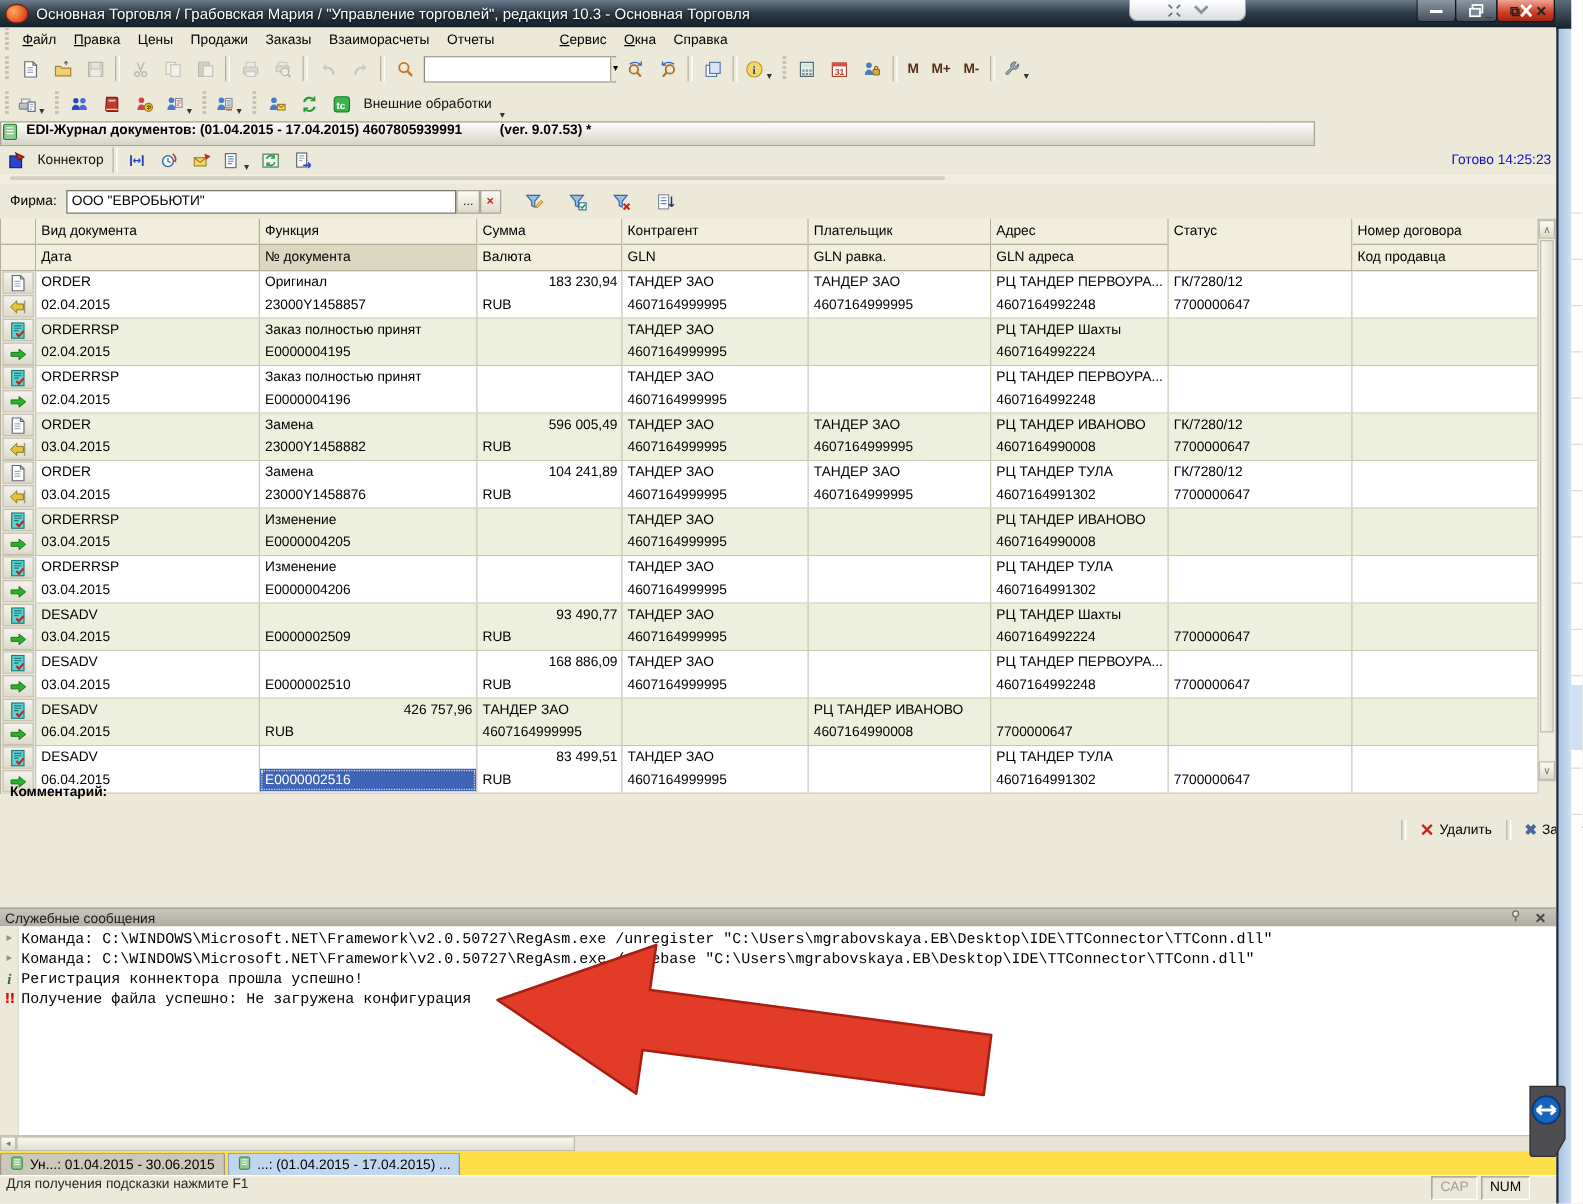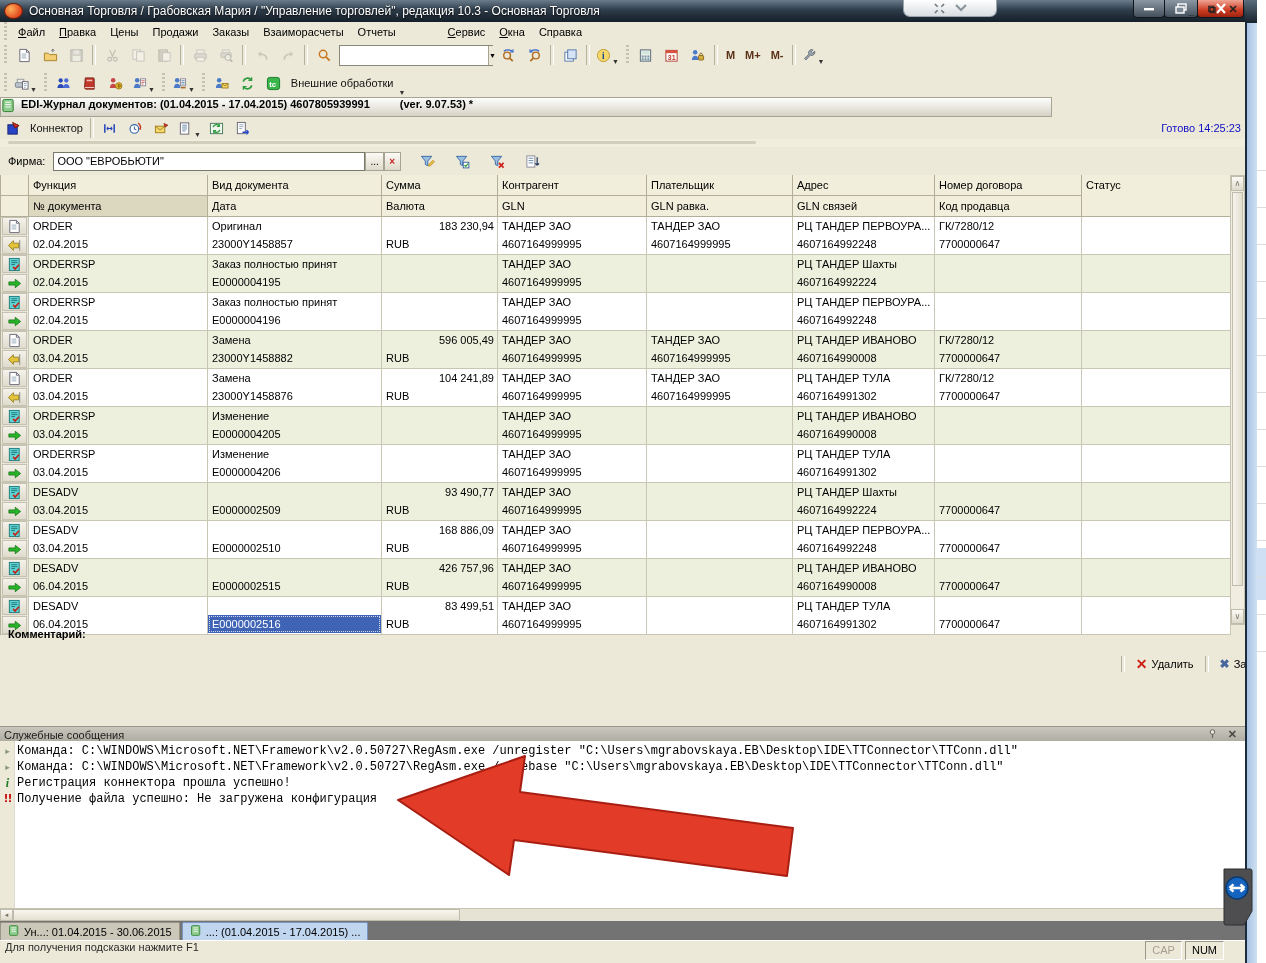--- a/index.html
+++ b/index.html
@@ -97,21 +97,21 @@
   .msg-line{position:relative;font-family:"Liberation Mono","DejaVu Sans Mono",monospace;font-size:12px;line-height:16px;white-space:pre;padding-left:17px}
   .msg-ico{position:absolute;left:1px;top:0;width:13px;text-align:center;font-family:"DejaVu Sans",sans-serif;font-size:10px}
   .msg-ico.cmd{color:#8a9878;font-size:9px}
   .msg-ico.info{color:#1e7a1e;font-weight:bold;font-family:"Liberation Serif",serif;font-style:italic;font-size:12px}
   .msg-ico.error{color:#cc1212;font-weight:bold;letter-spacing:-1px;font-size:11px}
   .red-arrow{position:absolute;left:380px;top:740px;pointer-events:none}
   
   .hscroll{position:absolute;left:0;top:908px;width:1245px;height:13px;background:#e6e3d4;border-top:1px solid #c6c2b2;box-sizing:border-box}
   .hs-btn{position:absolute;left:0;top:0;width:13px;height:12px;display:flex;align-items:center;justify-content:center;font-size:7px;color:#7a7666;background:linear-gradient(#fbfaf5,#dedacb);border:1px solid #c0bcac;box-sizing:border-box}
   .hs-thumb{position:absolute;left:13px;top:0;width:447px;height:12px;background:linear-gradient(#f8f6ee,#e4e1d2);border:1px solid #c0bcac;box-sizing:border-box}
-  .tabbar{position:absolute;left:0;top:921px;width:1245px;height:19px;background:#737373;display:flex;align-items:flex-end;gap:2px}
+  .tabbar{position:absolute;left:0;top:921px;width:1245px;height:19px;background:#fde047;display:flex;align-items:flex-end;gap:2px}
   .wtab{height:17px;display:inline-flex;align-items:center;gap:4px;padding:0 7px;border:1px solid #9a9685;border-bottom:0;
     background:#cbc8ba;border-radius:2px 2px 0 0;white-space:nowrap}
   .wtab.active{background:#c0d5ee;border-color:#7a96c2}
   .statusbar{position:absolute;left:0;top:940px;width:1245px;height:23px;background:#ece9d8;border-top:1px solid #fff;display:flex;align-items:flex-start}
   .statusbar .hint{margin-left:5px;color:#2a2a2a}
   .st-cell{height:17px;line-height:17px;padding:0 6px;margin-right:3px;border:1px solid;border-color:#9a968a #fff #fff #9a968a}
   .st-cell.dim{color:#a49f92}
   .st-right{position:absolute;right:18px;display:flex}
   
   .right-edge{position:absolute;left:1245px;top:0;width:21px;height:963px;background:#fff}
@@ -515,49 +515,49 @@
   </div>
 
   <div class="tbl">
     <div id="thead">
         <div class="hrow">
           <div class="hcell">
             <div class="h1"></div>
             <div class="h2"></div>
           </div>
           <div class="hcell">
+            <div class="h1">Вид документа</div>
+            <div class="h2">Дата</div>
+          </div>
+          <div class="hcell">
             <div class="h1">Функция</div>
             <div class="h2 sorted">№ документа</div>
-          </div>
-          <div class="hcell">
-            <div class="h1">Вид документа</div>
-            <div class="h2">Дата</div>
           </div>
           <div class="hcell">
             <div class="h1">Сумма</div>
             <div class="h2">Валюта</div>
           </div>
           <div class="hcell">
             <div class="h1">Контрагент</div>
             <div class="h2">GLN</div>
           </div>
           <div class="hcell">
             <div class="h1">Плательщик</div>
             <div class="h2">GLN равка.</div>
           </div>
           <div class="hcell">
             <div class="h1">Адрес</div>
-            <div class="h2">GLN связей</div>
+            <div class="h2">GLN адреса</div>
+          </div>
+          <div class="hcell single">
+            <div class="h1">Статус</div>
           </div>
           <div class="hcell">
             <div class="h1">Номер договора</div>
             <div class="h2">Код продавца</div>
-          </div>
-          <div class="hcell single">
-            <div class="h1">Статус</div>
           </div>
         </div>
       </div>
     <div id="tbody">
         <div class="row">
           <div class="cell icon-cell">
             <span class="ibox">
               <svg width="15" height="15" viewBox="0 0 16 16">
                 <path d="M3 1.5h7l3 3v10H3z" fill="#fff" stroke="#667"></path>
                 <path d="M10 1.5v3h3" fill="none" stroke="#667"></path>
@@ -1001,24 +1001,20 @@
             </span>
             <span class="ibox">
               <svg width="15" height="15" viewBox="0 0 16 16">
                 <path d="M2 6.3h6.8V3.5L14.5 8l-5.7 4.5V9.7H2z" fill="#28b428" stroke="#117011" stroke-width=".8"></path>
               </svg>
             </span>
           </div>
           <div class="cell">
             <div class="l1">DESADV</div>
             <div class="l2">06.04.2015</div>
-          </div>
-          <div class="cell">
-            <div class="l1"></div>
-            <div class="l2">E0000002515</div>
           </div>
           <div class="cell">
             <div class="l1 r">426 757,96</div>
             <div class="l2">RUB</div>
           </div>
           <div class="cell">
             <div class="l1">ТАНДЕР ЗАО</div>
             <div class="l2">4607164999995</div>
           </div>
           <div class="cell">

